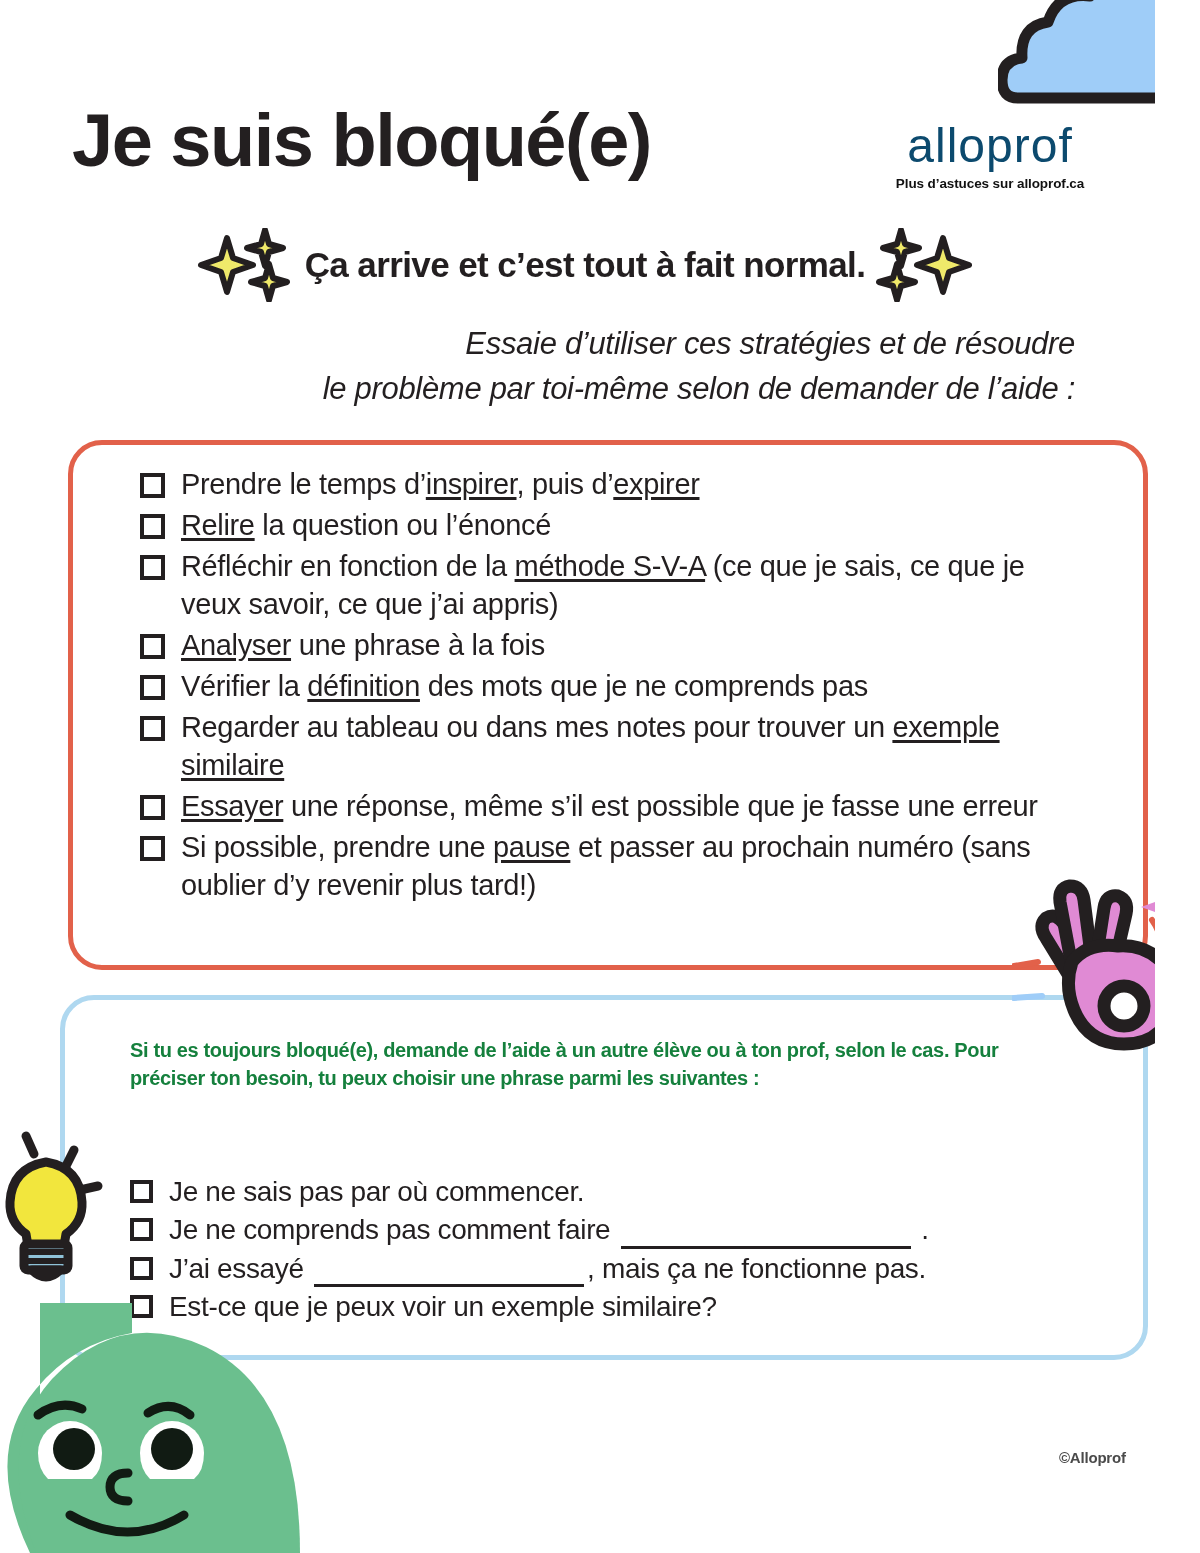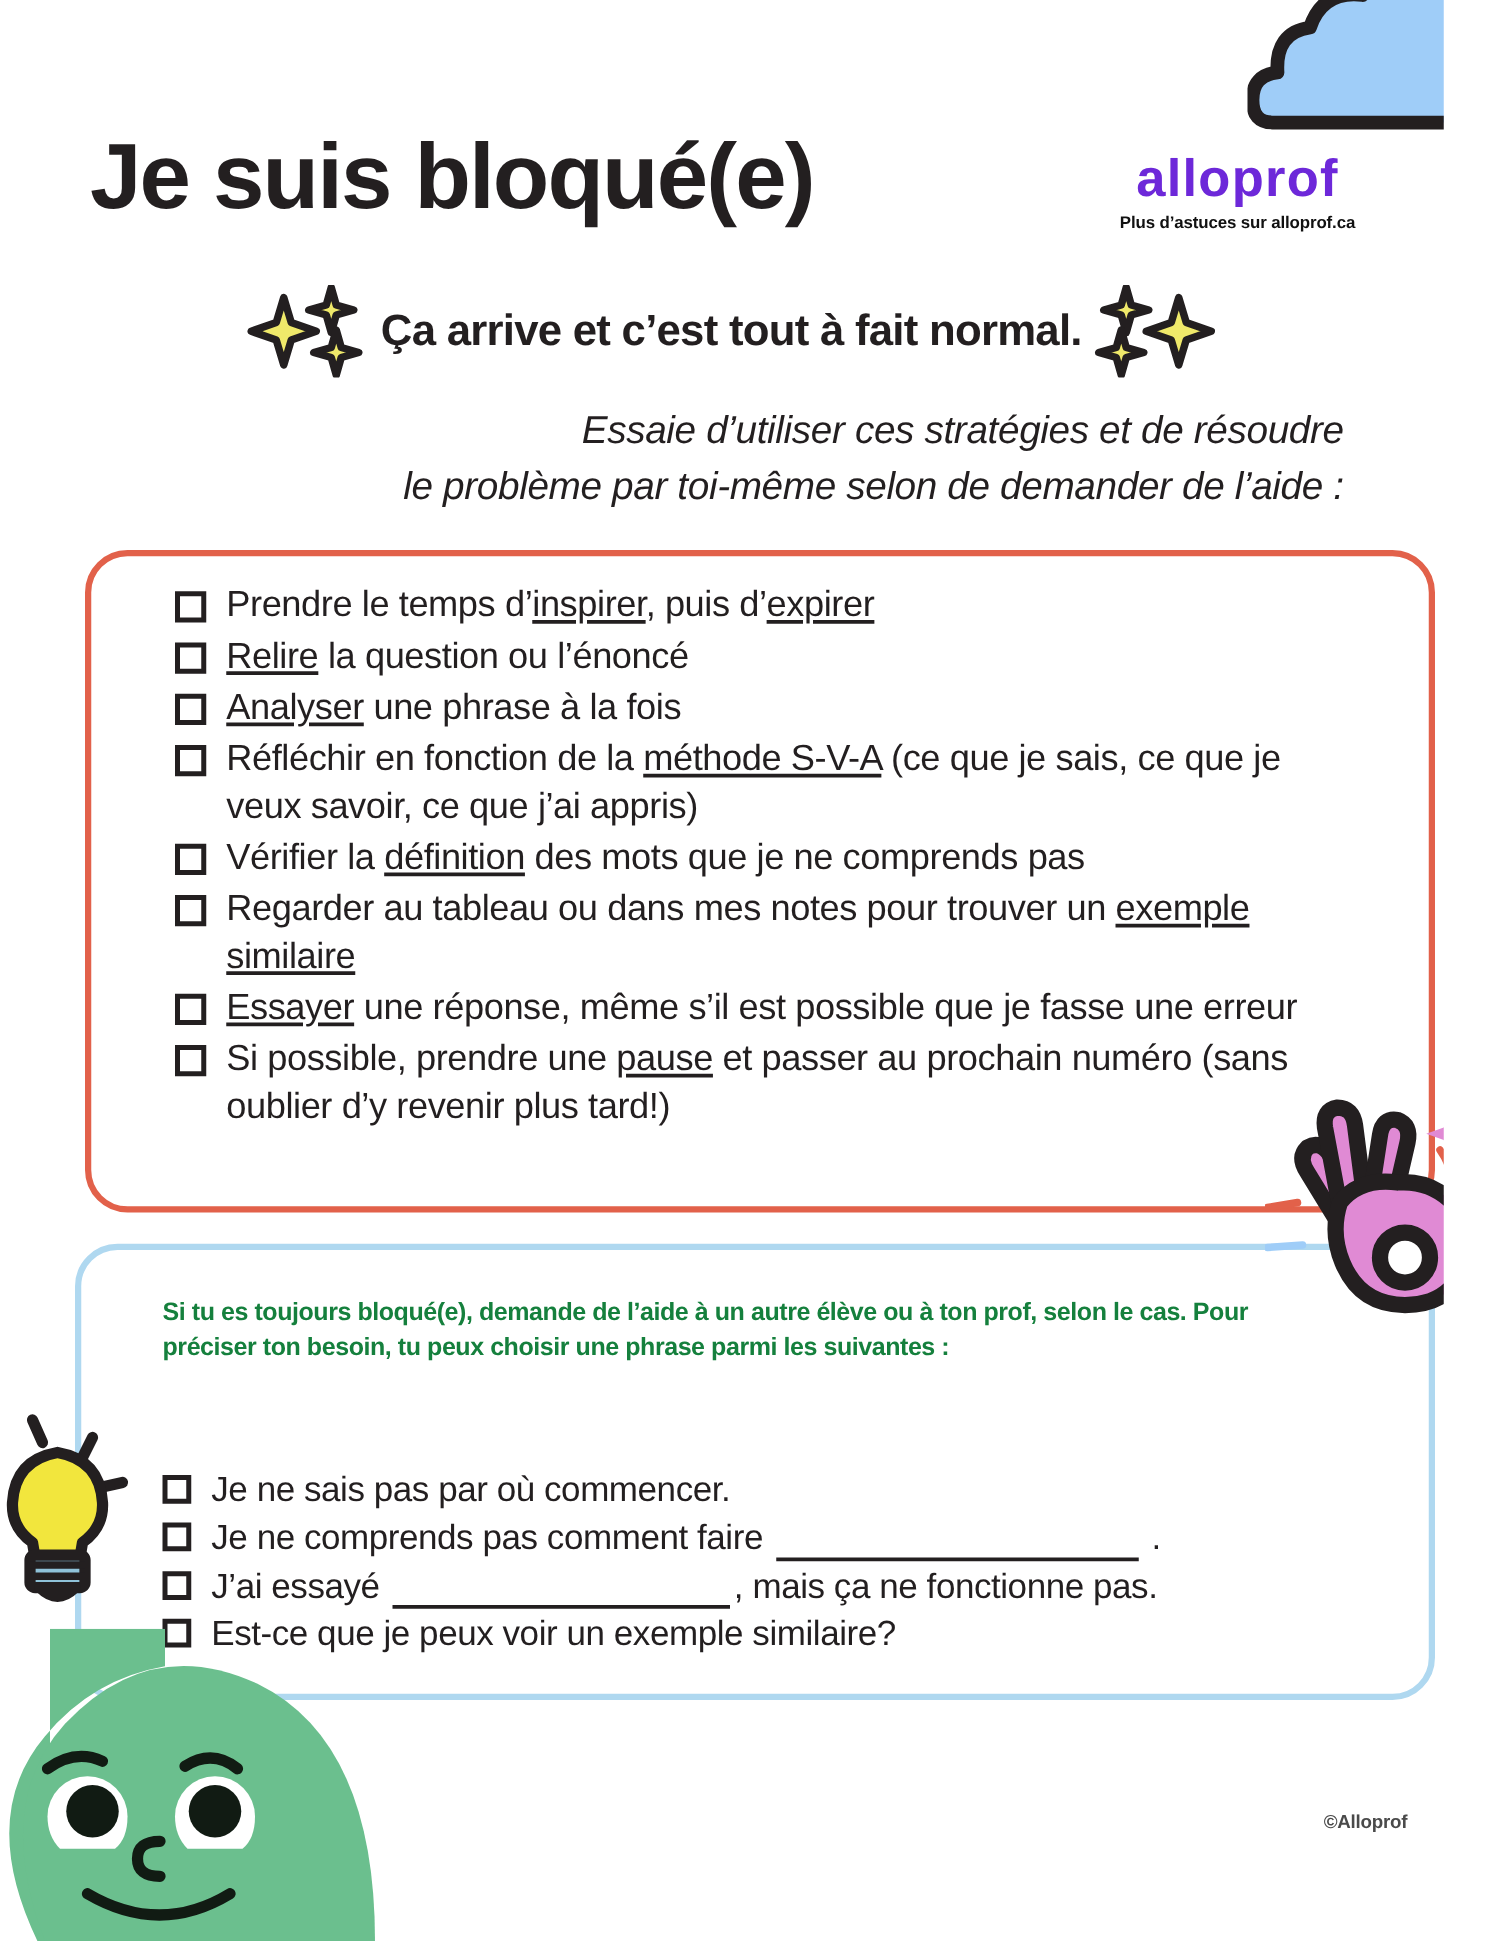--- a/index.html
+++ b/index.html
@@ -50,25 +50,25 @@
     white-space: nowrap;
   }
   .logo-block {
     position: absolute;
     top: 18px;
     right: 0;
     text-align: center;
     width: 230px;
   }
   .logo-word {
-    font-size: 42px;
-    font-weight: bold;
+    font-size: 48px;
+    font-weight: normal;
     letter-spacing: 1px;
     line-height: 1;
-    color: #6d28d9;
+    color: #0c4a6e;
   }
   .logo-tag {
     margin-top: 6px;
     font-size: 13.5px;
     font-weight: bold;
     letter-spacing: -0.1px;
     color: #111111;
   }
 
   
@@ -272,25 +272,25 @@
       <li class="item">
         <span class="checkbox"></span>
         <span class="item-text">Prendre le temps d’<span class="u">inspirer</span>, puis d’<span class="u">expirer</span></span>
       </li>
       <li class="item">
         <span class="checkbox"></span>
         <span class="item-text"><span class="u">Relire</span> la question ou l’énoncé</span>
       </li>
       <li class="item">
         <span class="checkbox"></span>
+        <span class="item-text">Réfléchir en fonction de la <span class="u">méthode S-V-A</span> (ce que je sais, ce que je veux savoir, ce que j’ai appris)</span>
+      </li>
+      <li class="item">
+        <span class="checkbox"></span>
         <span class="item-text"><span class="u">Analyser</span> une phrase à la fois</span>
-      </li>
-      <li class="item">
-        <span class="checkbox"></span>
-        <span class="item-text">Réfléchir en fonction de la <span class="u">méthode S-V-A</span> (ce que je sais, ce que je veux savoir, ce que j’ai appris)</span>
       </li>
       <li class="item">
         <span class="checkbox"></span>
         <span class="item-text">Vérifier la <span class="u">définition</span> des mots que je ne comprends pas</span>
       </li>
       <li class="item">
         <span class="checkbox"></span>
         <span class="item-text">Regarder au tableau ou dans mes notes pour trouver un <span class="u">exemple similaire</span></span>
       </li>
       <li class="item">

